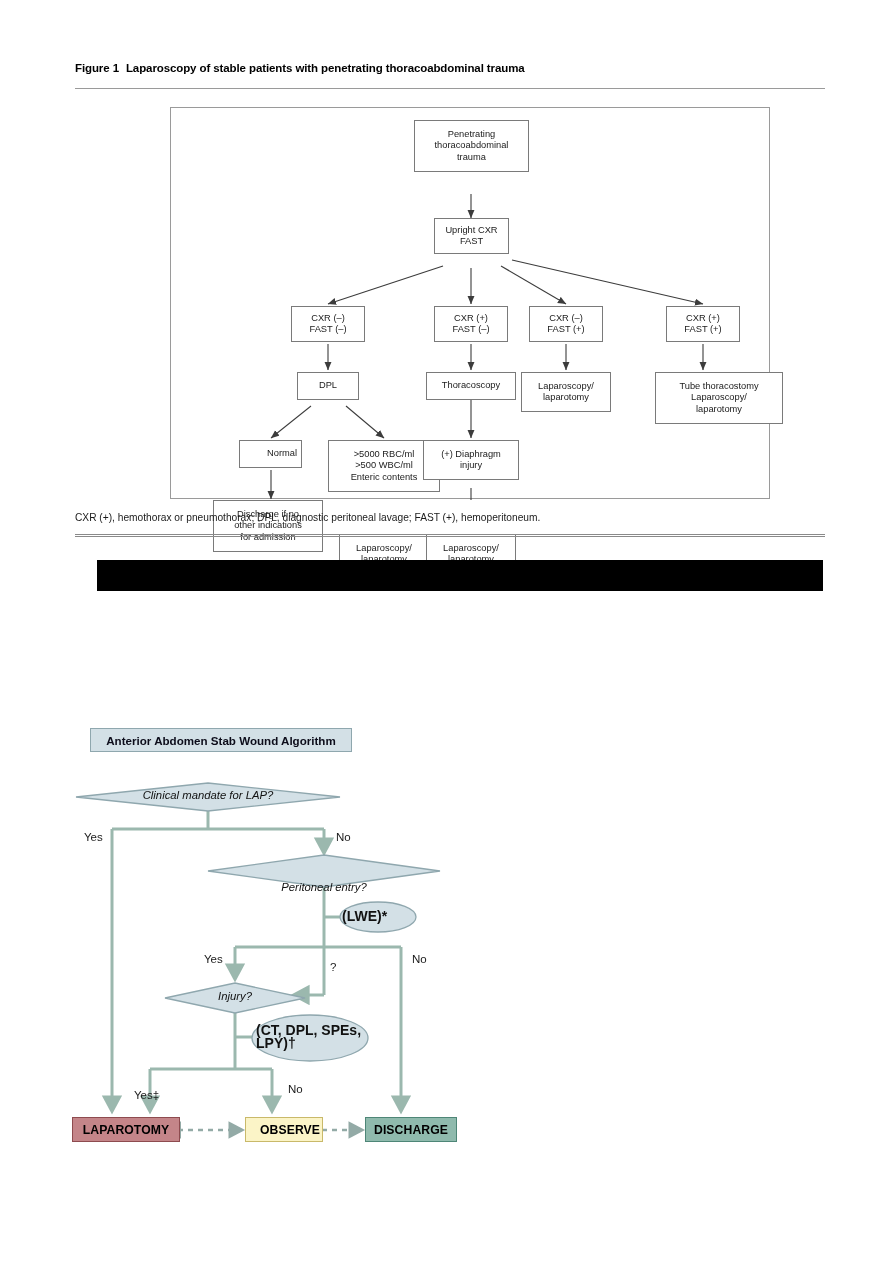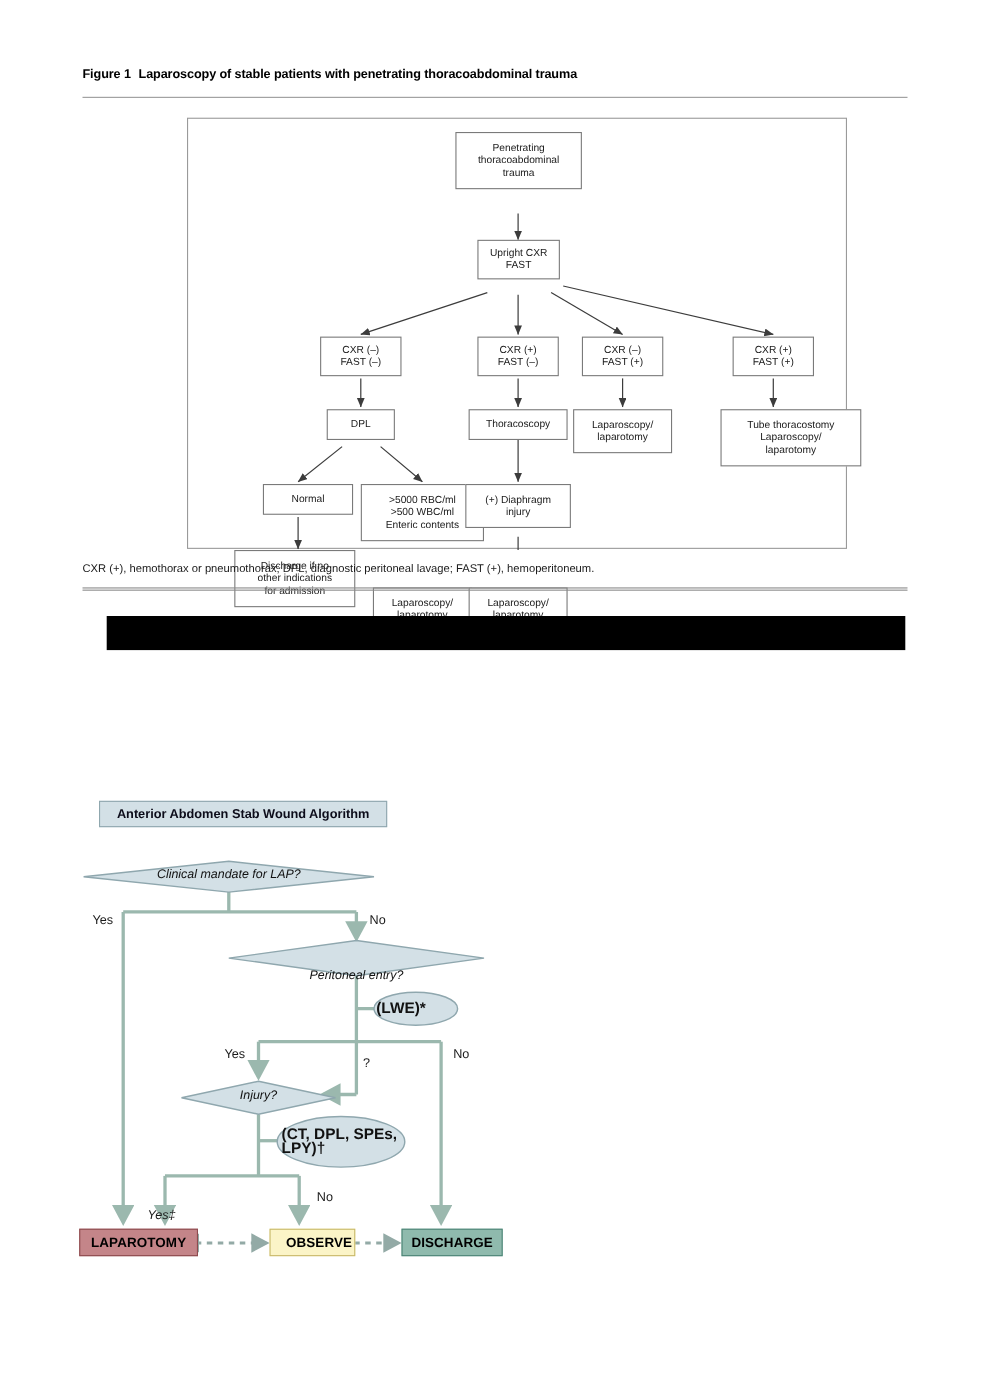--- a/index.html
+++ b/index.html
@@ -223,21 +223,21 @@
   <div class="node" style="left:350px; top:264px; width:90px; height:40px;">
     <span>Laparoscopy/
 laparotomy</span>
   </div>
   <div class="node" style="left:484px; top:264px; width:128px; height:52px;">
     <span>Tube thoracostomy
 Laparoscopy/
 laparotomy</span>
   </div>
 
-  <div class="node" style="left:68px; top:332px; width:82px; height:28px;">
+  <div class="node" style="left:68px; top:332px; width:63px; height:28px;justify-content:flex-end;">
     <span>Normal</span>
   </div>
   <div class="node" style="left:157px; top:332px; width:112px; height:52px;">
     <span>&gt;5000 RBC/ml
 &gt;500 WBC/ml
 Enteric contents</span>
   </div>
   <div class="node" style="left:252px; top:332px; width:96px; height:40px;">
     <span>(+) Diaphragm
 injury</span>
@@ -333,21 +333,21 @@
 
   <div class="f2-ellipse-text" style="left:282px; top:185px; width:72px;">(LWE)*</div>
   <div class="f2-ellipse-text" style="left:196px; top:299px; width:108px; white-space:pre-line;">(CT, DPL, SPEs,
 LPY)†</div>
 
   <div class="f2-label" style="left:24px; top:106px;">Yes</div>
   <div class="f2-label" style="left:276px; top:106px;">No</div>
   <div class="f2-label" style="left:144px; top:228px;">Yes</div>
   <div class="f2-label" style="left:270px; top:236px;">?</div>
   <div class="f2-label" style="left:352px; top:228px;">No</div>
-  <div class="f2-label" style="left:74px; top:374px;font-style:italic;">Yes‡</div>
+  <div class="f2-label" style="left:74px; top:364px;">Yes‡</div>
   <div class="f2-label" style="left:228px; top:358px;">No</div>
 
   <div class="f2-term" style="left:12px; top:392px; width:108px; background:#c48589; border-color:#8e4b4f;">
     <span>LAPAROTOMY</span>
   </div>
   <div class="f2-term" style="left:185px; top:392px; width:78px; background:#fbf4c7; border-color:#c9b96a;padding-left:12px;">
     <span>OBSERVE</span>
   </div>
   <div class="f2-term" style="left:305px; top:392px; width:92px; background:#8fbaad; border-color:#4e8677;">
     <span>DISCHARGE</span>

